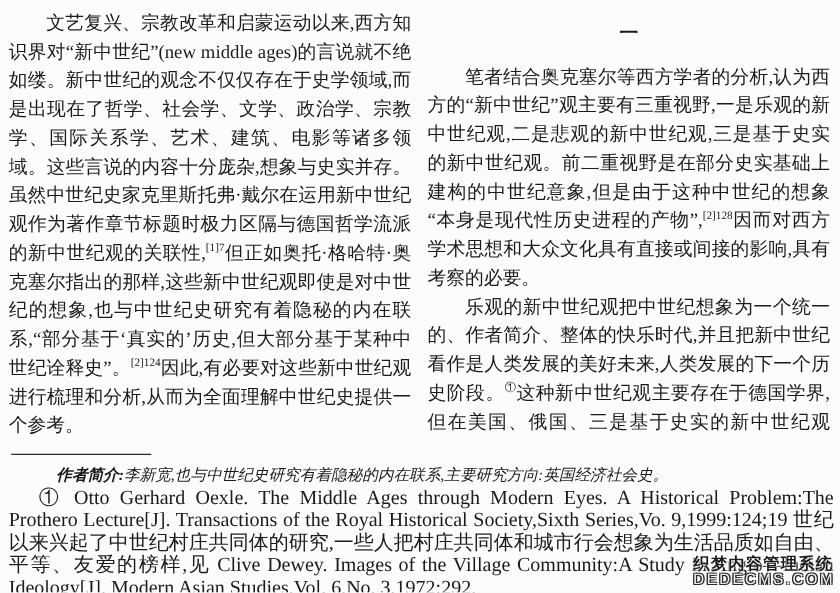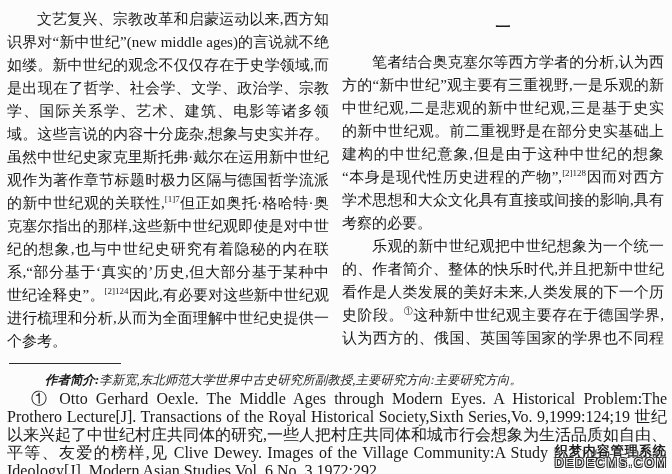--- a/index.html
+++ b/index.html
@@ -101,28 +101,28 @@
 
   <div class="columns">
 
     <div class="col">
       <p><span>文艺复兴、宗教改革和启蒙运动以来,西方知识界对“新中世纪”(new middle ages)的言说就不绝如缕。新中世纪的观念不仅仅存在于史学领域,而是出现在了哲学、社会学、文学、政治学、宗教学、国际关系学、艺术、建筑、电影等诸多领域。这些言说的内容十分庞杂,想象与史实并存。虽然中世纪史家克里斯托弗·戴尔在运用新中世纪观作为著作章节标题时极力区隔与德国哲学流派的新中世纪观的关联性,</span><sup class="sup">[1]7</sup><span>但正如奥托·格哈特·奥克塞尔指出的那样,这些新中世纪观即使是对中世纪的想象,也与中世纪史研究有着隐秘的内在联系,“部分基于‘真实的’历史,但大部分基于某种中世纪诠释史”。</span><sup class="sup">[2]124</sup><span>因此,有必要对这些新中世纪观进行梳理和分析,从而为全面理解中世纪史提供一个参考。</span></p>
     </div>
 
     <div class="col">
       <div class="section-heading">一</div>
       <p><span>笔者结合奥克塞尔等西方学者的分析,认为西方的“新中世纪”观主要有三重视野,一是乐观的新中世纪观,二是悲观的新中世纪观,三是基于史实的新中世纪观。前二重视野是在部分史实基础上建构的中世纪意象,但是由于这种中世纪的想象“本身是现代性历史进程的产物”,</span><sup class="sup">[2]128</sup><span>因而对西方学术思想和大众文化具有直接或间接的影响,具有考察的必要。</span></p>
-      <p class="cont"><span>乐观的新中世纪观把中世纪想象为一个统一的、作者简介、整体的快乐时代,并且把新中世纪看作是人类发展的美好未来,人类发展的下一个历史阶段。</span><sup class="sup">①</sup><span>这种新中世纪观主要存在于德国学界,认为西方的、俄国、英国等国家的学界也不同程</span></p>
+      <p class="cont"><span>乐观的新中世纪观把中世纪想象为一个统一的、作者简介、整体的快乐时代,并且把新中世纪看作是人类发展的美好未来,人类发展的下一个历史阶段。</span><sup class="sup">①</sup><span>这种新中世纪观主要存在于德国学界,但在美国、俄国、三是基于史实的新中世纪观</span></p>
     </div>
 
   </div>
 
   <div class="footer">
     <div class="rule"></div>
-    <div class="author-line"><span class="author-label">作者简介:</span><span>李新宽,东北师范大学世界中古史研究所副教授,主要研究方向:主要研究方向。</span></div>
+    <div class="author-line"><span class="author-label">作者简介:</span><span>李新宽,也与中世纪史研究有着隐秘的内在联系,主要研究方向:英国经济社会史。</span></div>
     <p class="footnote"><span class="fn-marker">①</span><span>Otto Gerhard Oexle. The Middle Ages through Modern Eyes. A Historical Problem:The Prothero Lecture[J]. Transactions of the Royal Historical Society,Sixth Series,Vo. 9,1999:124;19 世纪以来兴起了中世纪村庄共同体的研究,一些人把村庄共同体和城市行会想象为生活品质如自由、平等、友爱的榜样,见 Clive Dewey. Images of the Village Community:A Study in Anglo—Indian Ideology[J]. Modern Asian Studies,Vol. 6,No. 3,1972:292.</span></p>
   </div>
 
   <div class="watermark">
     <div class="watermark-cn">织梦内容管理系统</div>
     <div class="watermark-en">DEDECMS.COM</div>
   </div>
 
 </div>
 

